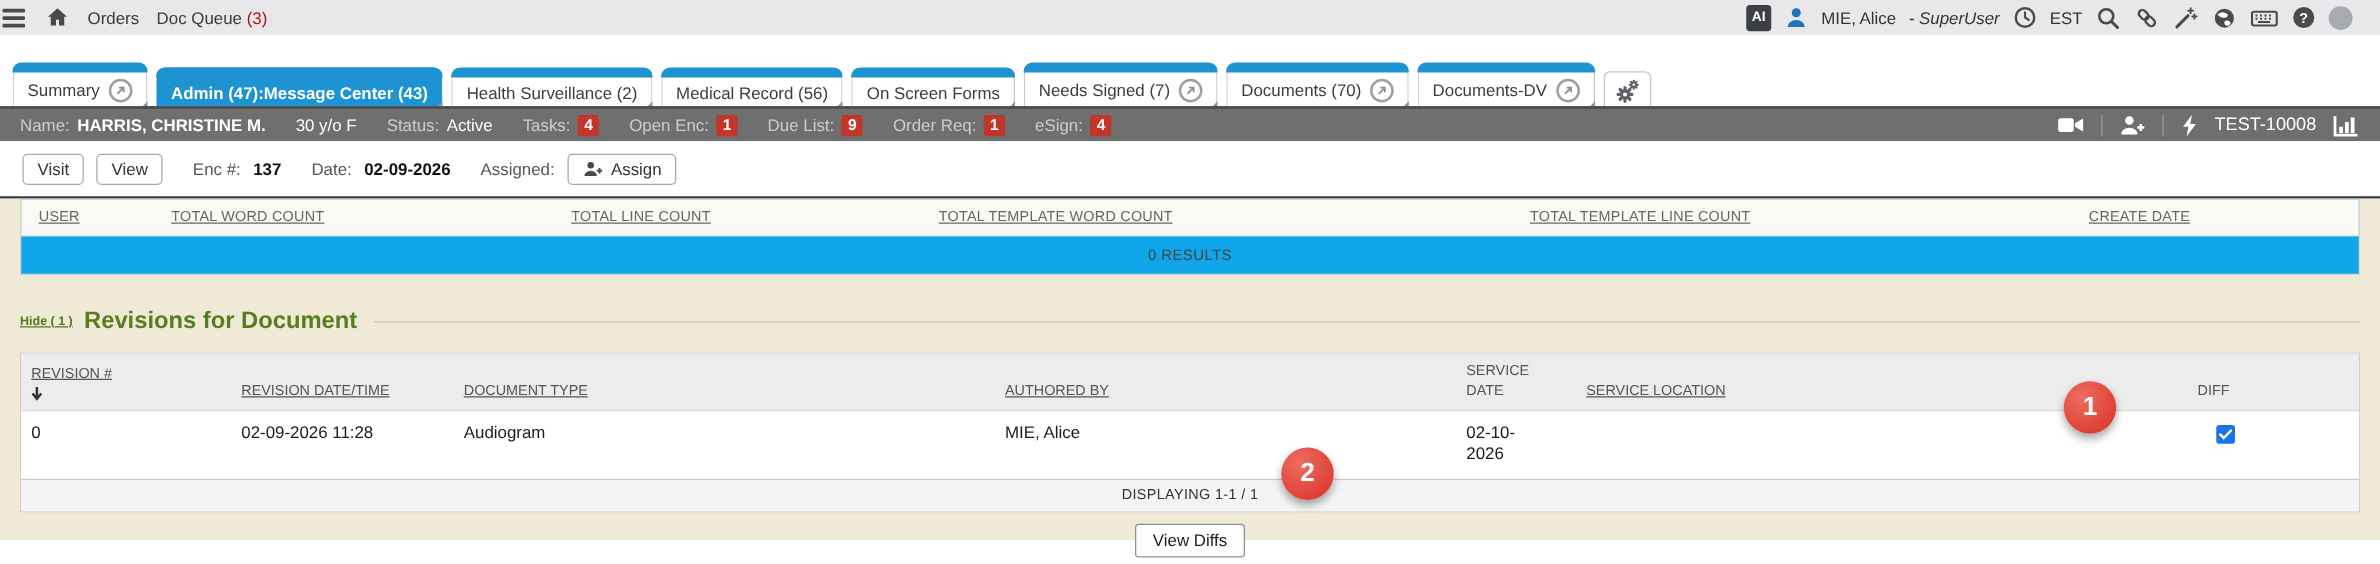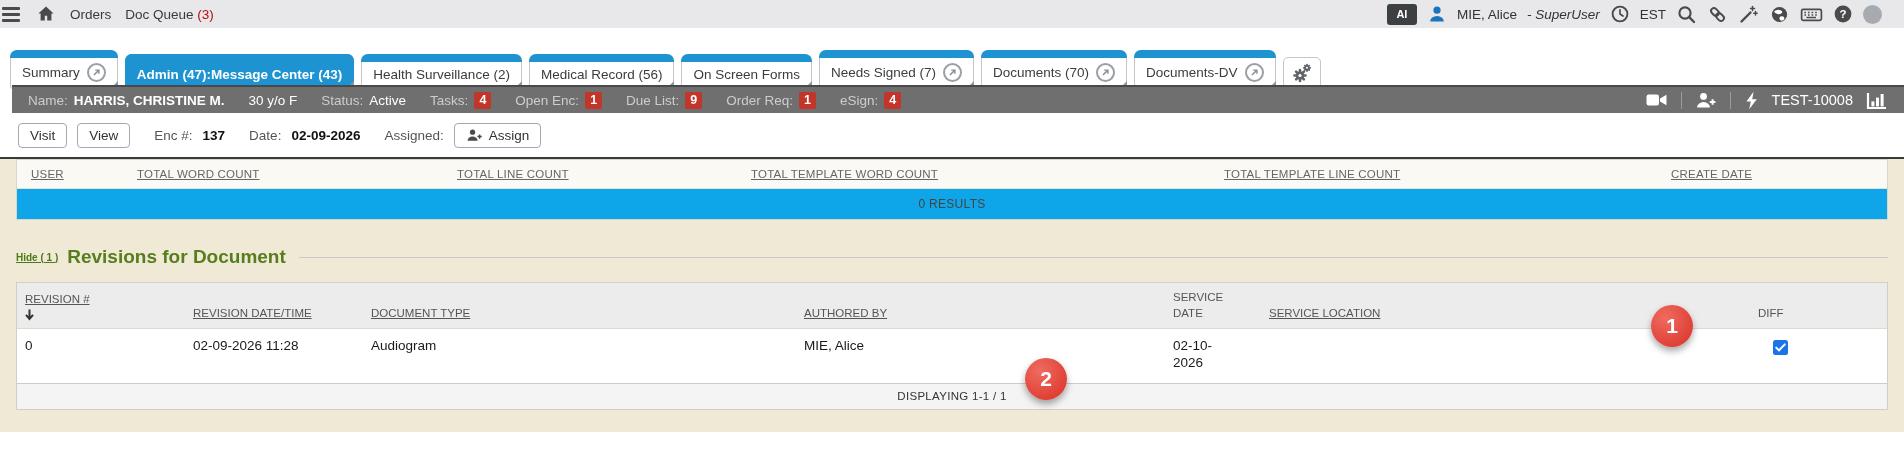--- a/index.html
+++ b/index.html
@@ -8,21 +8,21 @@
 
   
   .topbar{position:absolute;top:0;left:0;right:0;height:28px;background:#e8e8eb;
           display:flex;align-items:center;padding:0 22px 0 0;box-sizing:border-box;}
   .tb-left{display:flex;align-items:center;gap:14px;}
   .hb{display:flex;flex-direction:column;gap:3px;cursor:pointer;padding:2px;}
   .hb span{display:block;width:18px;height:3px;background:#4a4a4a;border-radius:1px;}
   .tb-link{font-size:13.5px;color:#3a3a3a;cursor:pointer;white-space:nowrap;}
   .red-count{color:#b80d0d;}
   .tb-right{margin-left:auto;display:flex;align-items:center;gap:10px;}
-  .ai-badge{width:30px;height:21px;background:#3c4043;color:#fff;border-radius:3px;
+  .ai-badge{width:20px;height:21px;background:#3c4043;color:#fff;border-radius:3px;
             font-size:11px;font-weight:bold;display:flex;align-items:center;justify-content:center;cursor:pointer;}
   .tb-user{font-size:13.5px;color:#333;}
   .tb-role{font-size:13.5px;color:#333;font-style:italic;}
   .tb-tz{font-size:13.5px;color:#333;}
   .icon{display:inline-flex;align-items:center;justify-content:center;cursor:pointer;}
   .gray-dot{width:19px;height:19px;border-radius:50%;background:#a7abb0;}
 
   
   .tabbar{position:absolute;top:32px;left:0;right:0;height:57px;background:#fff;
           display:flex;align-items:flex-end;gap:7px;padding:8px 0 0 10px;box-sizing:border-box;}
@@ -33,21 +33,21 @@
        background:#1d94d1;border-radius:7px 7px 0 0;}
   .tab::after{content:"";position:absolute;bottom:-1px;right:-1px;width:0;height:0;
        border-style:solid;border-width:0 0 8px 8px;border-color:transparent transparent #8f9499 transparent;}
   .tab.active{background:#1d94d1;border-color:#1d94d1;color:#fff;font-weight:bold;}
   .popout{width:19px;height:19px;border-radius:50%;border:2px solid #9aa0a6;box-sizing:border-box;
        display:flex;align-items:center;justify-content:center;background:#fff;cursor:pointer;}
   .gearbtn{margin-top:5px;border:1px solid #c6c6c6;border-radius:5px;background:#fff;
        padding:5px 8px;cursor:pointer;display:flex;align-items:center;}
 
   
-  .patientbar{position:absolute;top:85px;left:12px;right:0;height:28px;background:#6f6f6f;
+  .patientbar{position:absolute;top:85px;left:0;right:0;height:28px;background:#6f6f6f;
        border-top:2px solid #47494b;box-sizing:border-box;display:flex;align-items:center;
        padding:0 16px;color:#fff;font-size:13.5px;}
   .pb-label{color:#cdcdcd;margin-right:6px;white-space:nowrap;}
   .pb-val{color:#fff;white-space:nowrap;}
   .pb-name{font-weight:bold;}
   .pb-gap{margin-left:24px;}
   .pb-badge{background:#c1352a;color:#fff;font-weight:bold;padding:0 5px;border-radius:2px;
        font-size:12.5px;line-height:17px;cursor:pointer;}
   .pb-right{margin-left:auto;display:flex;align-items:center;gap:13px;}
   .pb-div{width:1px;height:17px;background:#9b9b9b;}
@@ -376,20 +376,23 @@
             <span class="cbx">
               <svg width="11" height="9" viewBox="0 0 11 9">
                   <path d="M1.2 4.6 L4 7.4 L9.8 1.4" fill="none" stroke="#fff" stroke-width="2" stroke-linecap="round"></path>
                 </svg>
             </span>
           </span>
         </div>
         <div class="rt-paging">DISPLAYING 1-1 / 1</div>
       </div>
 
+      <div class="btnrow">
+        <button class="viewdiffs">View Diffs</button>
+      </div>
 
     </div>
   </div>
 
   <div class="anno" id="anno1">1</div>
   <div class="anno" id="anno2">2</div>
 
 </div>
 
 </body></html>

